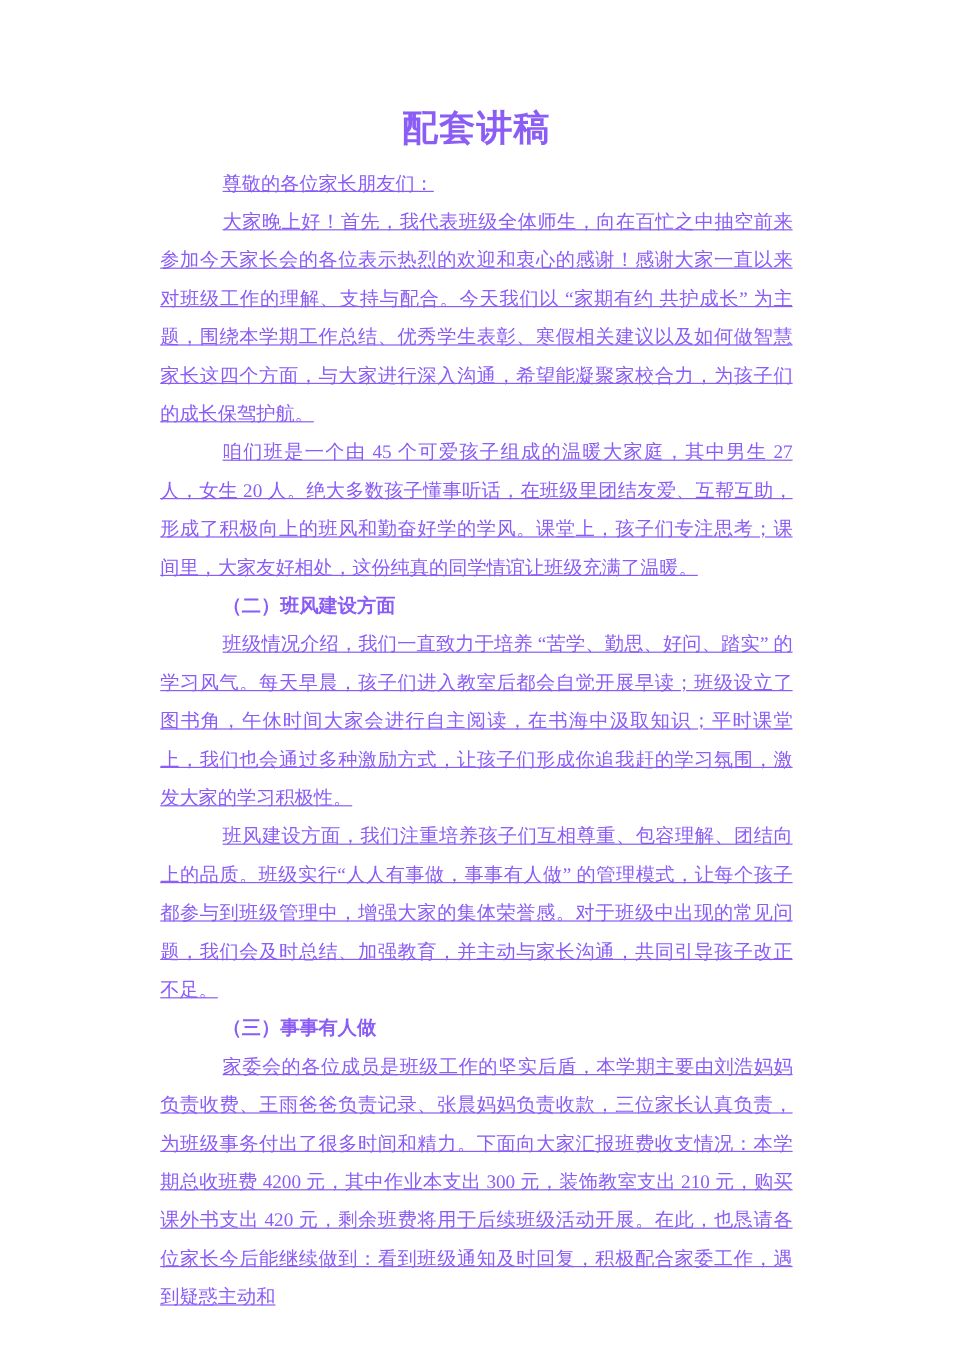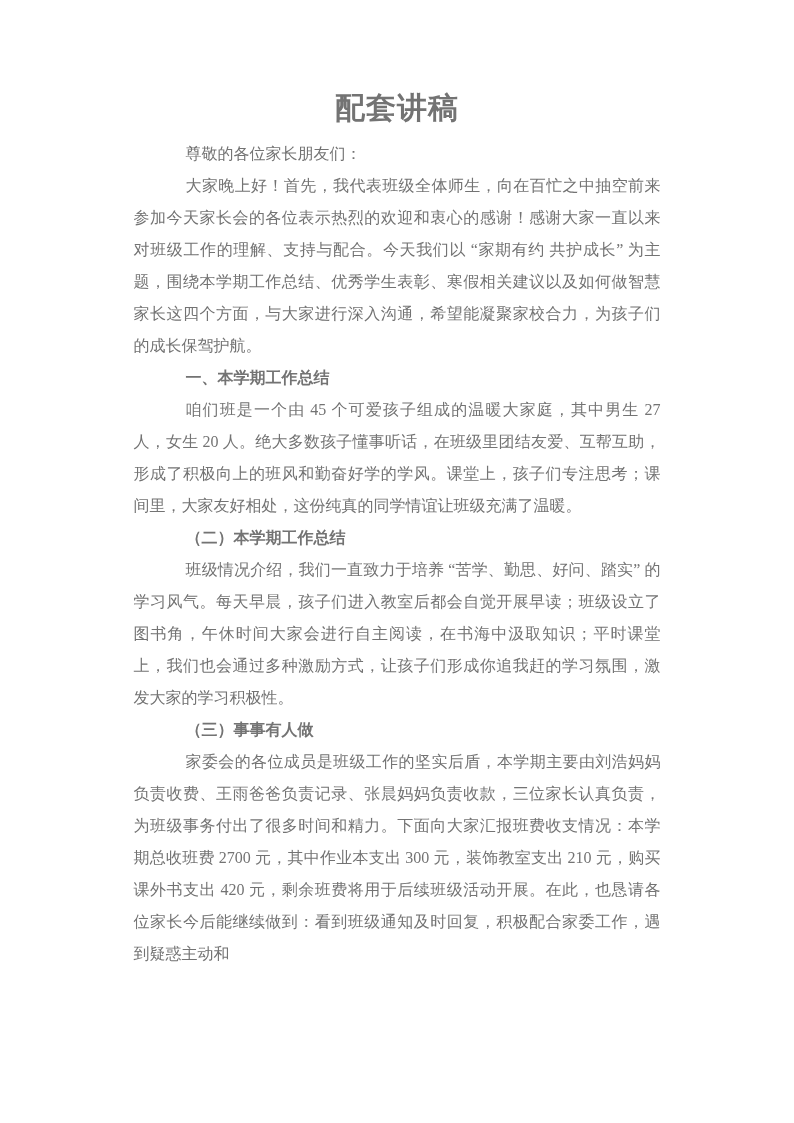--- a/index.html
+++ b/index.html
@@ -8,66 +8,67 @@
     background: #ffffff;
   }
   .page {
     position: relative;
     width: 705px;
     height: 1123px;
     margin: 0 auto;
     background: #ffffff;
     box-sizing: border-box;
     padding: 88px 89px 40px 89px;
-    color: #737373;
+    color: #8b5cf6;
     font-family: "Liberation Serif", "DejaVu Serif", serif;
     overflow: hidden;
   }
   .doc-title {
     text-align: center;
     font-size: 30px;
     font-weight: bold;
     line-height: 40px;
     margin: 0 0 10px 0;
     font-family: "Liberation Sans", "DejaVu Sans", sans-serif;
     letter-spacing: 1px;
   }
   .para {
     font-size: 16px;
     line-height: 32px;
     text-align: justify;
     text-indent: 52px;
     margin: 0;
     word-break: break-all;
+    text-decoration: underline;
   }
   .heading1, .heading2 {
     font-size: 16px;
     line-height: 32px;
     font-weight: bold;
     text-indent: 52px;
     margin: 0;
     font-family: "Liberation Sans", "DejaVu Sans", sans-serif;
   }
 </style>
 </head>
 <body>
 
 <div class="page">
   <h1 class="doc-title">配套讲稿</h1>
 
   <p class="para">尊敬的各位家长朋友们：</p>
 
   <p class="para">大家晚上好！首先，我代表班级全体师生，向在百忙之中抽空前来参加今天家长会的各位表示热烈的欢迎和衷心的感谢！感谢大家一直以来对班级工作的理解、支持与配合。今天我们以 “家期有约 共护成长” 为主题，围绕本学期工作总结、优秀学生表彰、寒假相关建议以及如何做智慧家长这四个方面，与大家进行深入沟通，希望能凝聚家校合力，为孩子们的成长保驾护航。</p>
 
-  <p class="heading1">一、本学期工作总结</p>
 
 
   <p class="para">咱们班是一个由 45 个可爱孩子组成的温暖大家庭，其中男生 27 人，女生 20 人。绝大多数孩子懂事听话，在班级里团结友爱、互帮互助，形成了积极向上的班风和勤奋好学的学风。课堂上，孩子们专注思考；课间里，大家友好相处，这份纯真的同学情谊让班级充满了温暖。</p>
 
-  <p class="heading2">（二）本学期工作总结</p>
+  <p class="heading2">（二）班风建设方面</p>
 
   <p class="para">班级情况介绍，我们一直致力于培养 “苦学、勤思、好问、踏实” 的学习风气。每天早晨，孩子们进入教室后都会自觉开展早读；班级设立了图书角，午休时间大家会进行自主阅读，在书海中汲取知识；平时课堂上，我们也会通过多种激励方式，让孩子们形成你追我赶的学习氛围，激发大家的学习积极性。</p>
 
+  <p class="para">班风建设方面，我们注重培养孩子们互相尊重、包容理解、团结向上的品质。班级实行“人人有事做，事事有人做” 的管理模式，让每个孩子都参与到班级管理中，增强大家的集体荣誉感。对于班级中出现的常见问题，我们会及时总结、加强教育，并主动与家长沟通，共同引导孩子改正不足。</p>
 
   <p class="heading2">（三）事事有人做</p>
 
-  <p class="para">家委会的各位成员是班级工作的坚实后盾，本学期主要由刘浩妈妈负责收费、王雨爸爸负责记录、张晨妈妈负责收款，三位家长认真负责，为班级事务付出了很多时间和精力。下面向大家汇报班费收支情况：本学期总收班费 2700 元，其中作业本支出 300 元，装饰教室支出 210 元，购买课外书支出 420 元，剩余班费将用于后续班级活动开展。在此，也恳请各位家长今后能继续做到：看到班级通知及时回复，积极配合家委工作，遇到疑惑主动和</p>
+  <p class="para">家委会的各位成员是班级工作的坚实后盾，本学期主要由刘浩妈妈负责收费、王雨爸爸负责记录、张晨妈妈负责收款，三位家长认真负责，为班级事务付出了很多时间和精力。下面向大家汇报班费收支情况：本学期总收班费 4200 元，其中作业本支出 300 元，装饰教室支出 210 元，购买课外书支出 420 元，剩余班费将用于后续班级活动开展。在此，也恳请各位家长今后能继续做到：看到班级通知及时回复，积极配合家委工作，遇到疑惑主动和</p>
 </div>
 
 </body></html>

